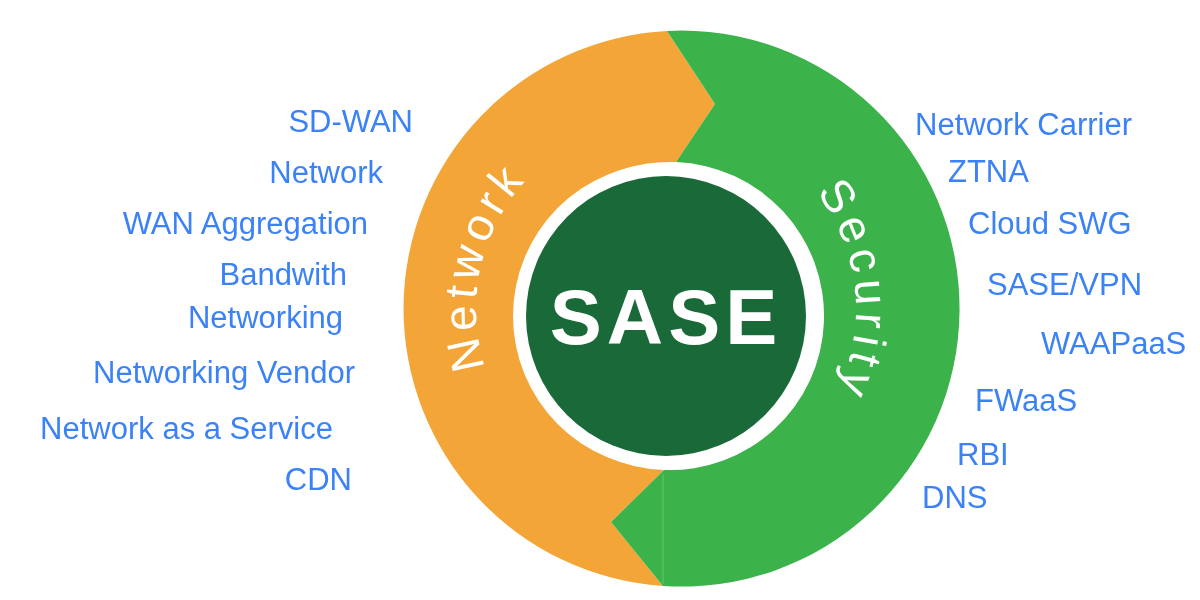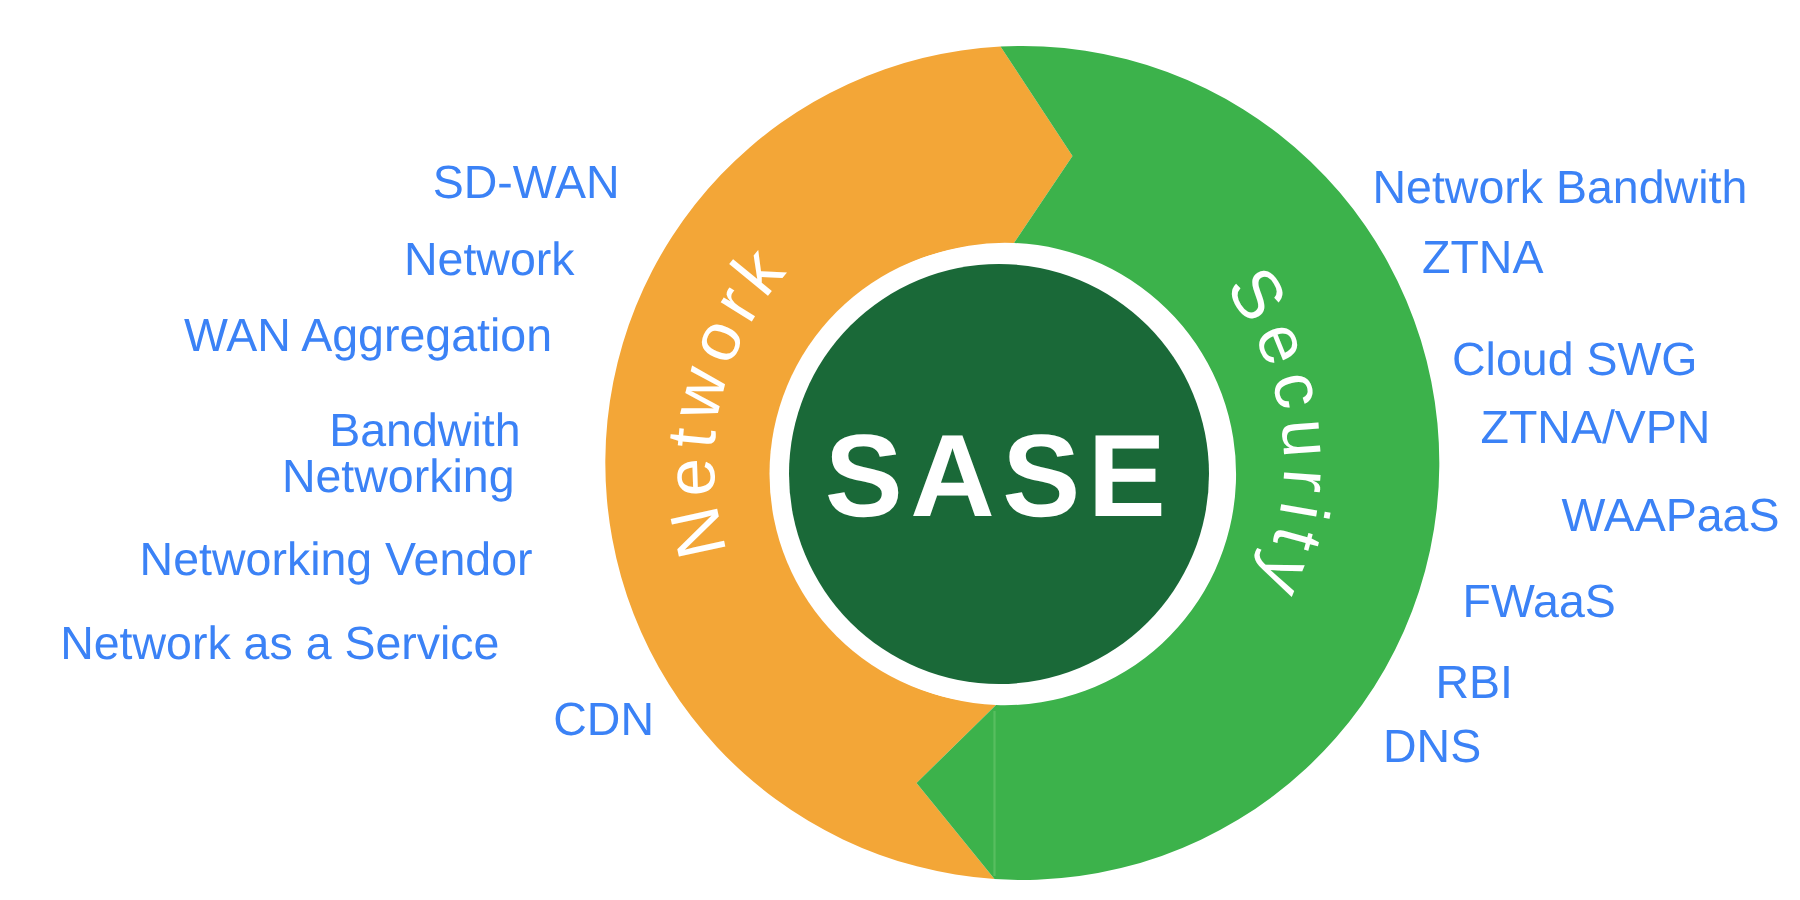--- a/index.html
+++ b/index.html
@@ -88,31 +88,31 @@
     </text>
     <text class="curved-label sec">
       <textPath href="#arcSec" xlink:href="#arcSec" startOffset="0">Security</textPath>
     </text>
   </svg>
 
   <div>
     <div class="list-line" style="right:787px; top:103px">SD-WAN</div>
     <div class="list-line" style="right:817px; top:154px">Network</div>
     <div class="list-line" style="right:832px; top:205px">WAN Aggregation</div>
-    <div class="list-line" style="right:853px; top:268px">Bandwith</div>
+    <div class="list-line" style="right:853px; top:256px">Bandwith</div>
     <div class="list-line" style="right:857px; top:299px">Networking</div>
     <div class="list-line" style="right:845px; top:354px">Networking Vendor</div>
     <div class="list-line" style="right:867px; top:410px">Network as a Service</div>
-    <div class="list-line" style="right:764px; top:461px">CDN</div>
+    <div class="list-line" style="right:848px; top:461px">CDN</div>
   </div>
 
   <div>
-    <div class="list-line" style="left:915px; top:106px">Network Bandwith</div>
+    <div class="list-line" style="left:915px; top:106px">Network Carrier</div>
     <div class="list-line" style="left:948px; top:153px">ZTNA</div>
-    <div class="list-line" style="left:968px; top:221px">Cloud SWG</div>
-    <div class="list-line" style="left:987px; top:266px">ZTNA/VPN</div>
+    <div class="list-line" style="left:968px; top:205px">Cloud SWG</div>
+    <div class="list-line" style="left:987px; top:266px">SASE/VPN</div>
     <div class="list-line" style="left:1041px; top:325px">WAAPaaS</div>
     <div class="list-line" style="left:975px; top:382px">FWaaS</div>
     <div class="list-line" style="left:957px; top:436px">RBI</div>
     <div class="list-line" style="left:922px; top:479px">DNS</div>
   </div>
 
 </div>
 
 </body></html>

